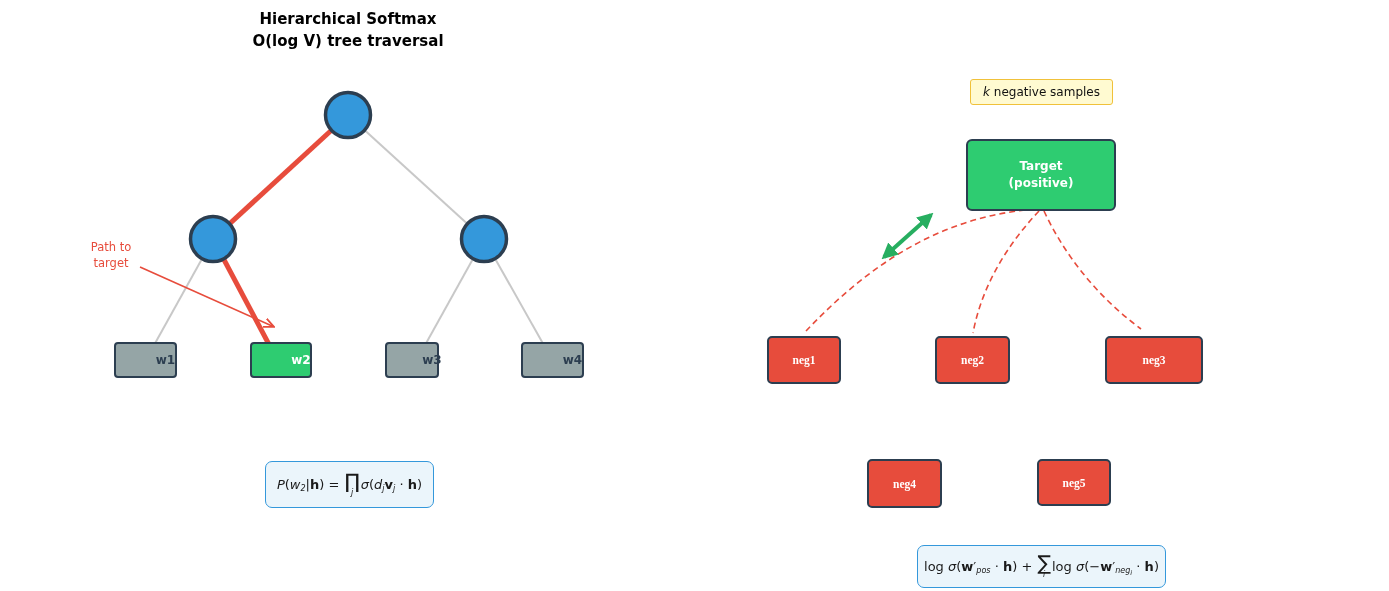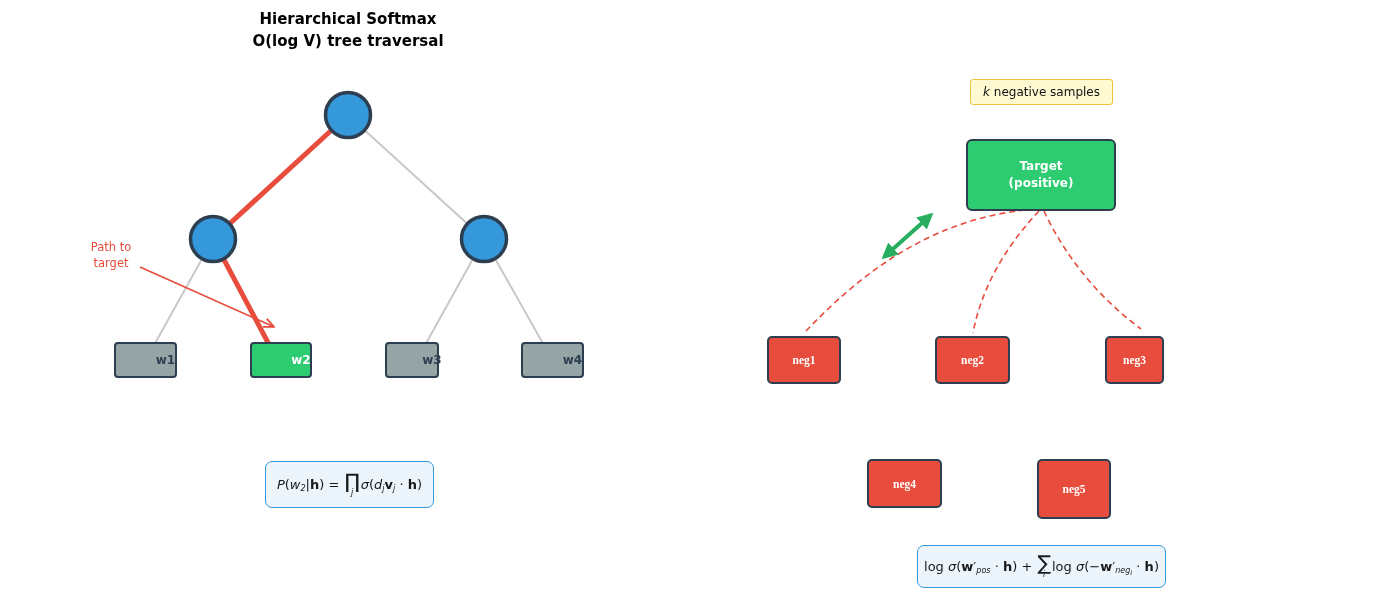--- a/index.html
+++ b/index.html
@@ -49,23 +49,23 @@
   }
 
   .neg-box{
     position:absolute;box-sizing:border-box;width:75px;height:48px;
     background:#e74c3c;border:2.5px solid #2c3e50;border-radius:5px;
     display:flex;align-items:center;justify-content:center;
     color:#fff;font-weight:bold;font-size:11.5px;font-family:Liberation Serif, serif;
   }
   #neg1{left:767px;top:336px;width:74px;}
   #neg2{left:935px;top:336px;}
-  #neg3{left:1105px;top:336px;width:59px;}
+  #neg3{left:1105px;top:336px;width:98px;}
   #neg4{left:867px;top:459px;height:49px;}
-  #neg5{left:1037px;top:459px;width:74px;height:60px;}
+  #neg5{left:1037px;top:459px;width:74px;height:47px;}
 
   .formula-box{
     position:absolute;box-sizing:border-box;
     background:#ebf5fb;border:1.8px solid #3498db;border-radius:7px;
     display:flex;align-items:center;justify-content:center;
     font-size:13px;color:#1a1a1a;
   }
   #formula-left{left:265px;top:461px;width:169px;height:47px;}
   #formula-right{left:917px;top:545px;width:249px;height:43px;}
 

